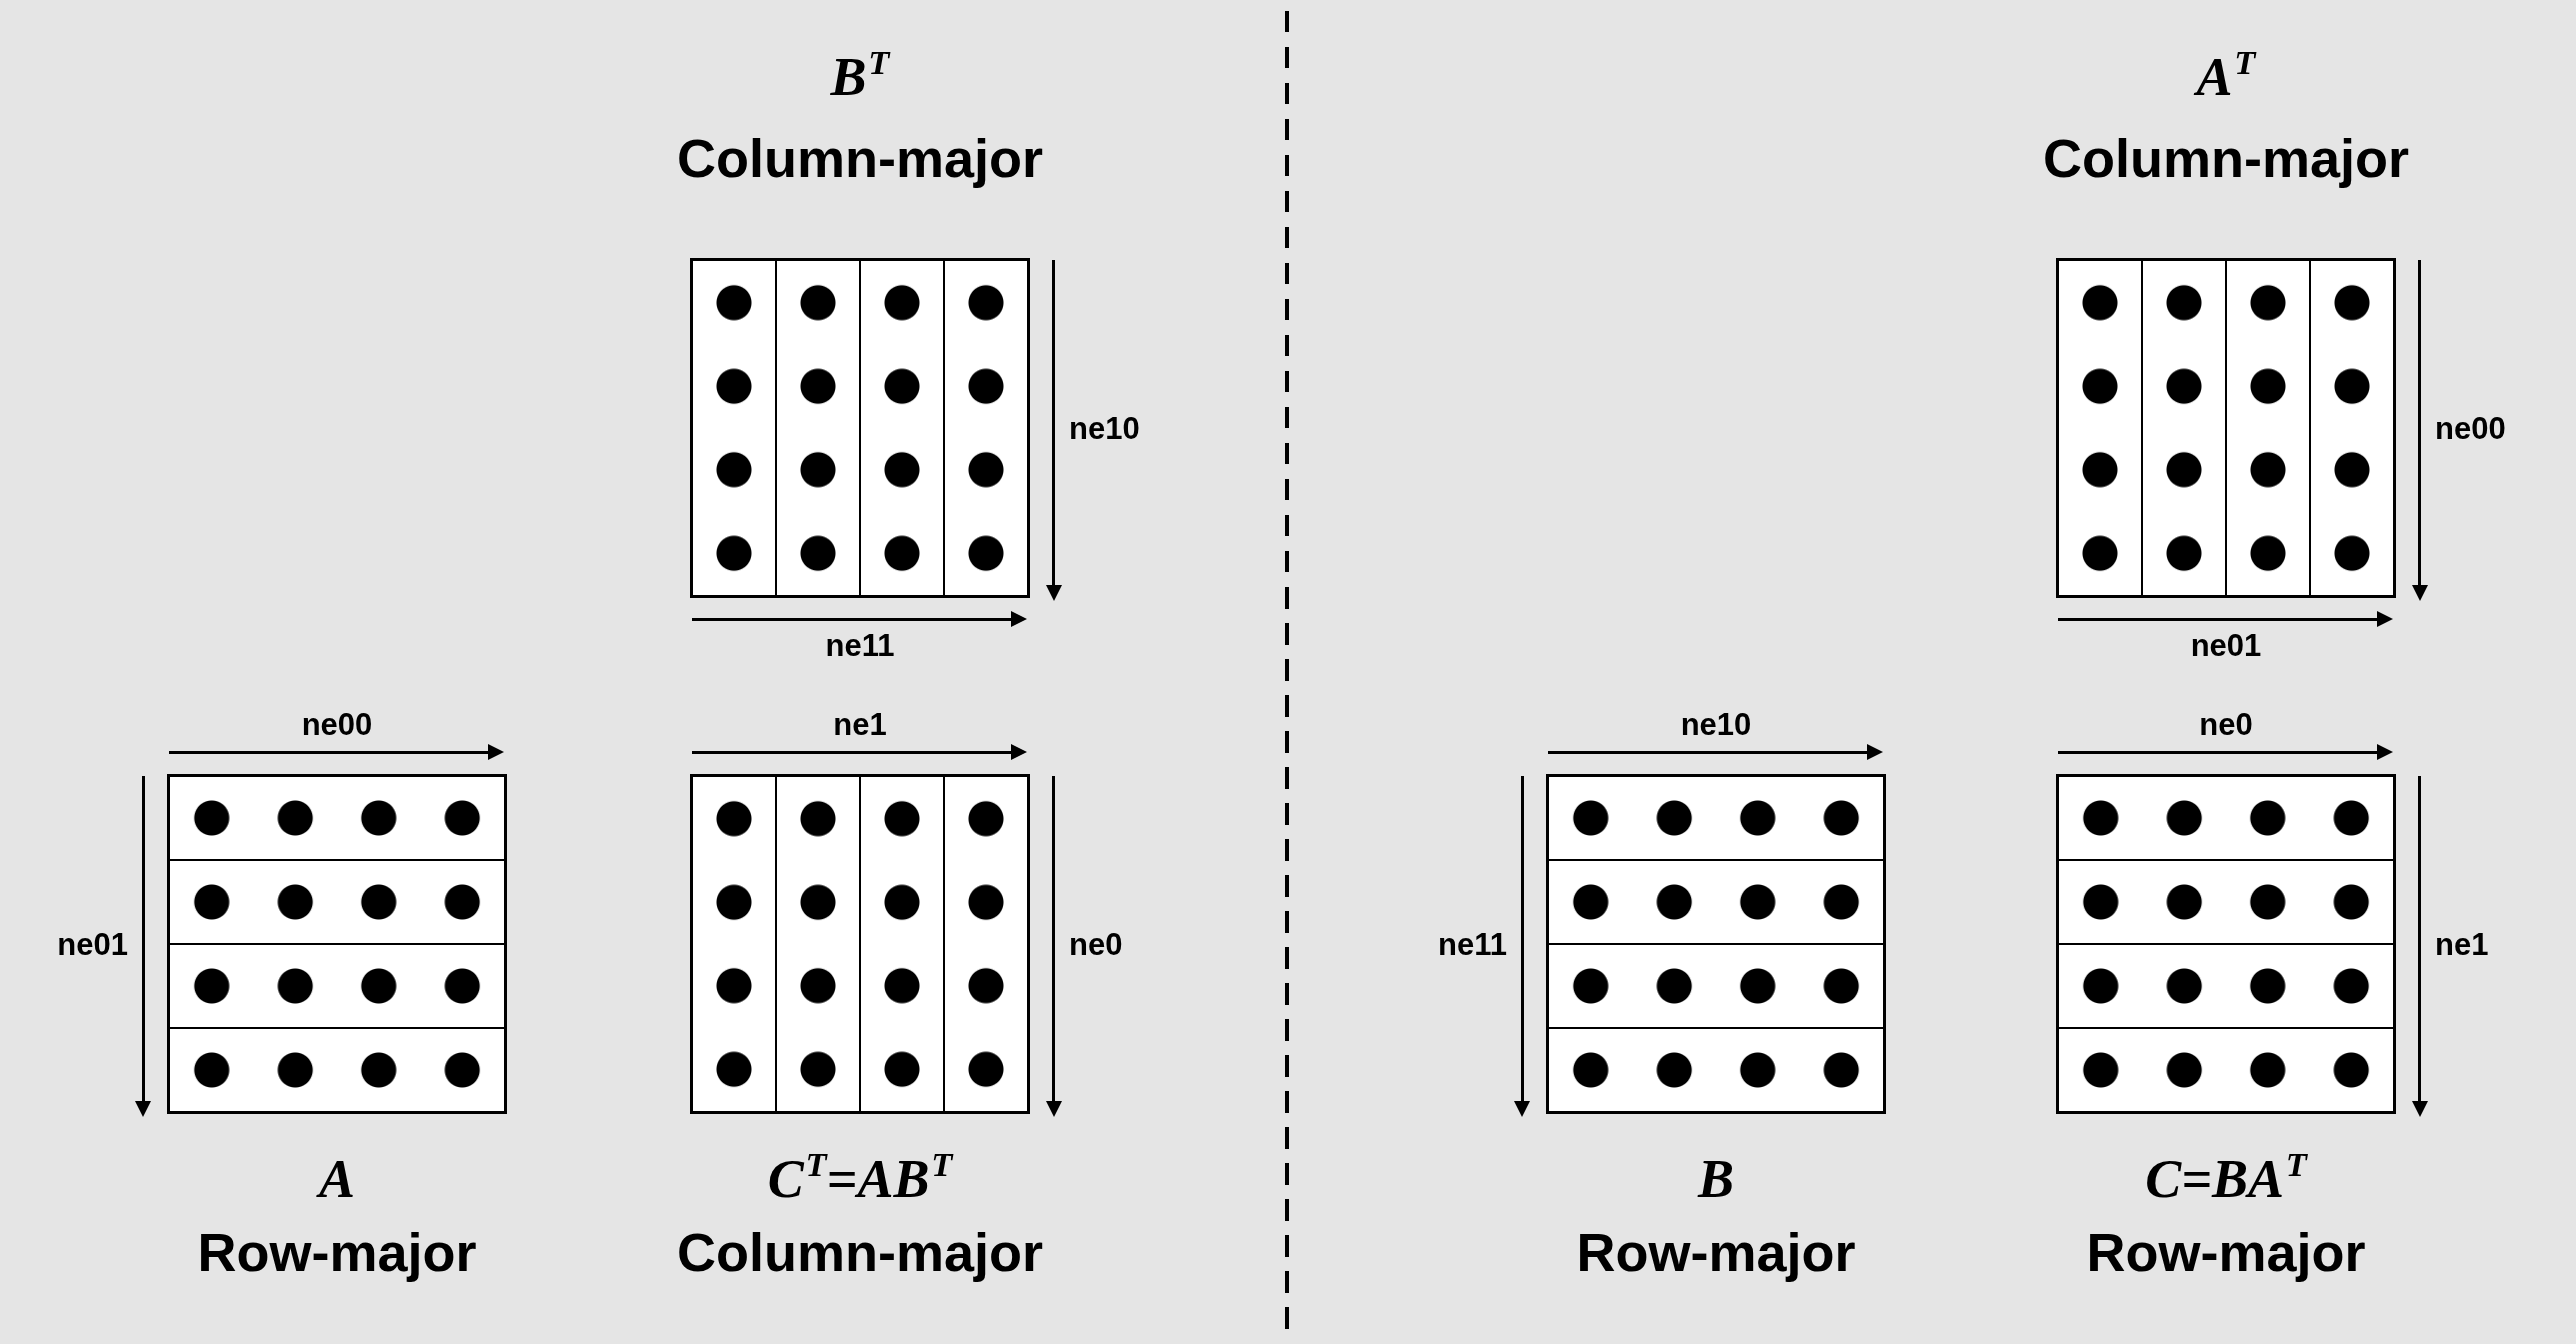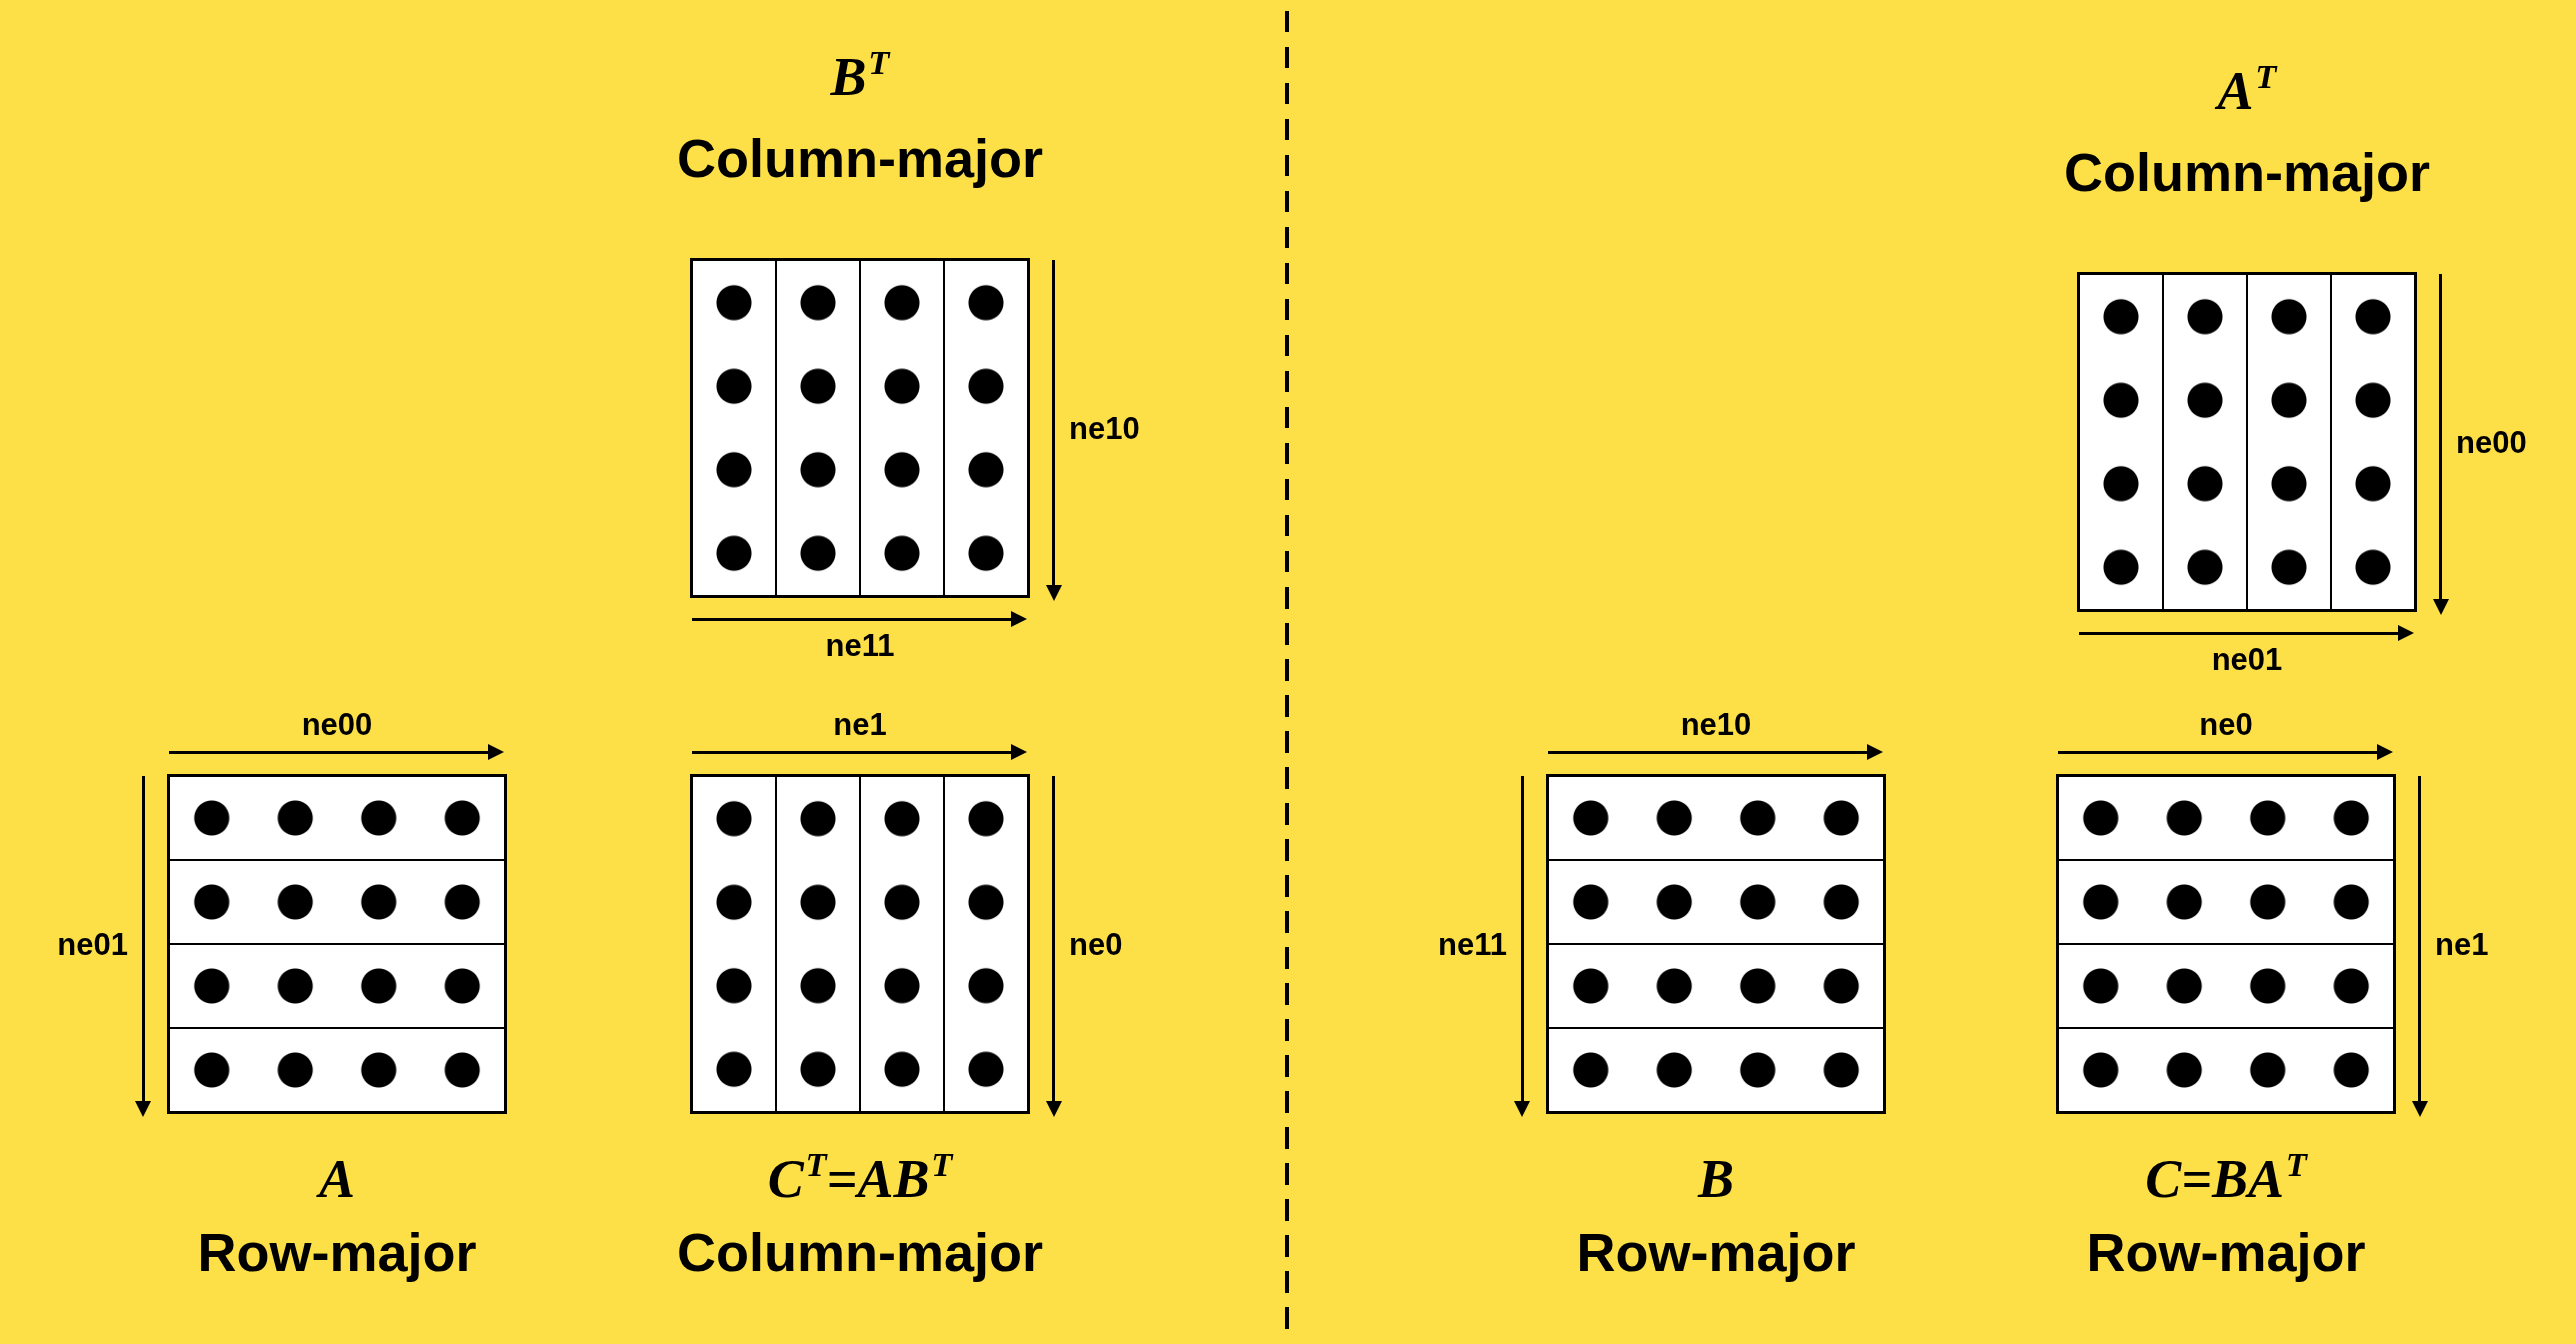--- a/index.html
+++ b/index.html
@@ -1,18 +1,18 @@
 <!DOCTYPE html>
 <html style="font-size:14.3px"><head>
 <meta charset="utf-8">
 <style>
   * { margin:0; padding:0; box-sizing:border-box; }
   html,body { background:#ffffff; }
   body { font-family:"Liberation Sans","DejaVu Sans",sans-serif; color:#000; }
-  .canvas { position:relative; width:2576px; height:1344px; background:#fde047; overflow:hidden; }
+  .canvas { position:relative; width:2576px; height:1344px; background:#e5e5e5; overflow:hidden; }
 
   
   .matrix-block { position:absolute; width:340px; height:340px; }
 
   .box { position:absolute; inset:0; border:3.6px solid #000; display:flex; background:#fff; }
   .box.rows { flex-direction:column; }
   .box.cols { flex-direction:row; }
   .stripe { flex:1; background-image:radial-gradient(circle 18px at center, #000 0 17px, transparent 18px); background-repeat:repeat; }
   .rows .stripe { background-size:25% 100%; border-bottom:2.7px solid #000; }
   .rows .stripe:last-child { border-bottom:none; }
@@ -53,21 +53,21 @@
   .below-sub  { top:calc(100% + 109px); }
 
   
   .divider { position:absolute; left:1285px; top:10.8px; width:3.6px; height:1324px;
     background:repeating-linear-gradient(to bottom, #000 0 21.5px, transparent 21.5px 36px); }
 
   
   #blk-bt { left:690px;  top:258px; }
   #blk-a  { left:167px;  top:774px; }
   #blk-ct { left:690px;  top:774px; }
-  #blk-at { left:2056px; top:272px;margin-left:21px; }
+  #blk-at { left:2056px; top:258px; }
   #blk-b  { left:1546px; top:774px; }
   #blk-c  { left:2056px; top:774px; }
 </style>
 </head>
 <body>
 
 <div class="canvas">
 
   <div class="matrix-block" id="blk-bt">
     <div class="mtitle above-name"><span>B</span><span class="msup">T</span></div>

